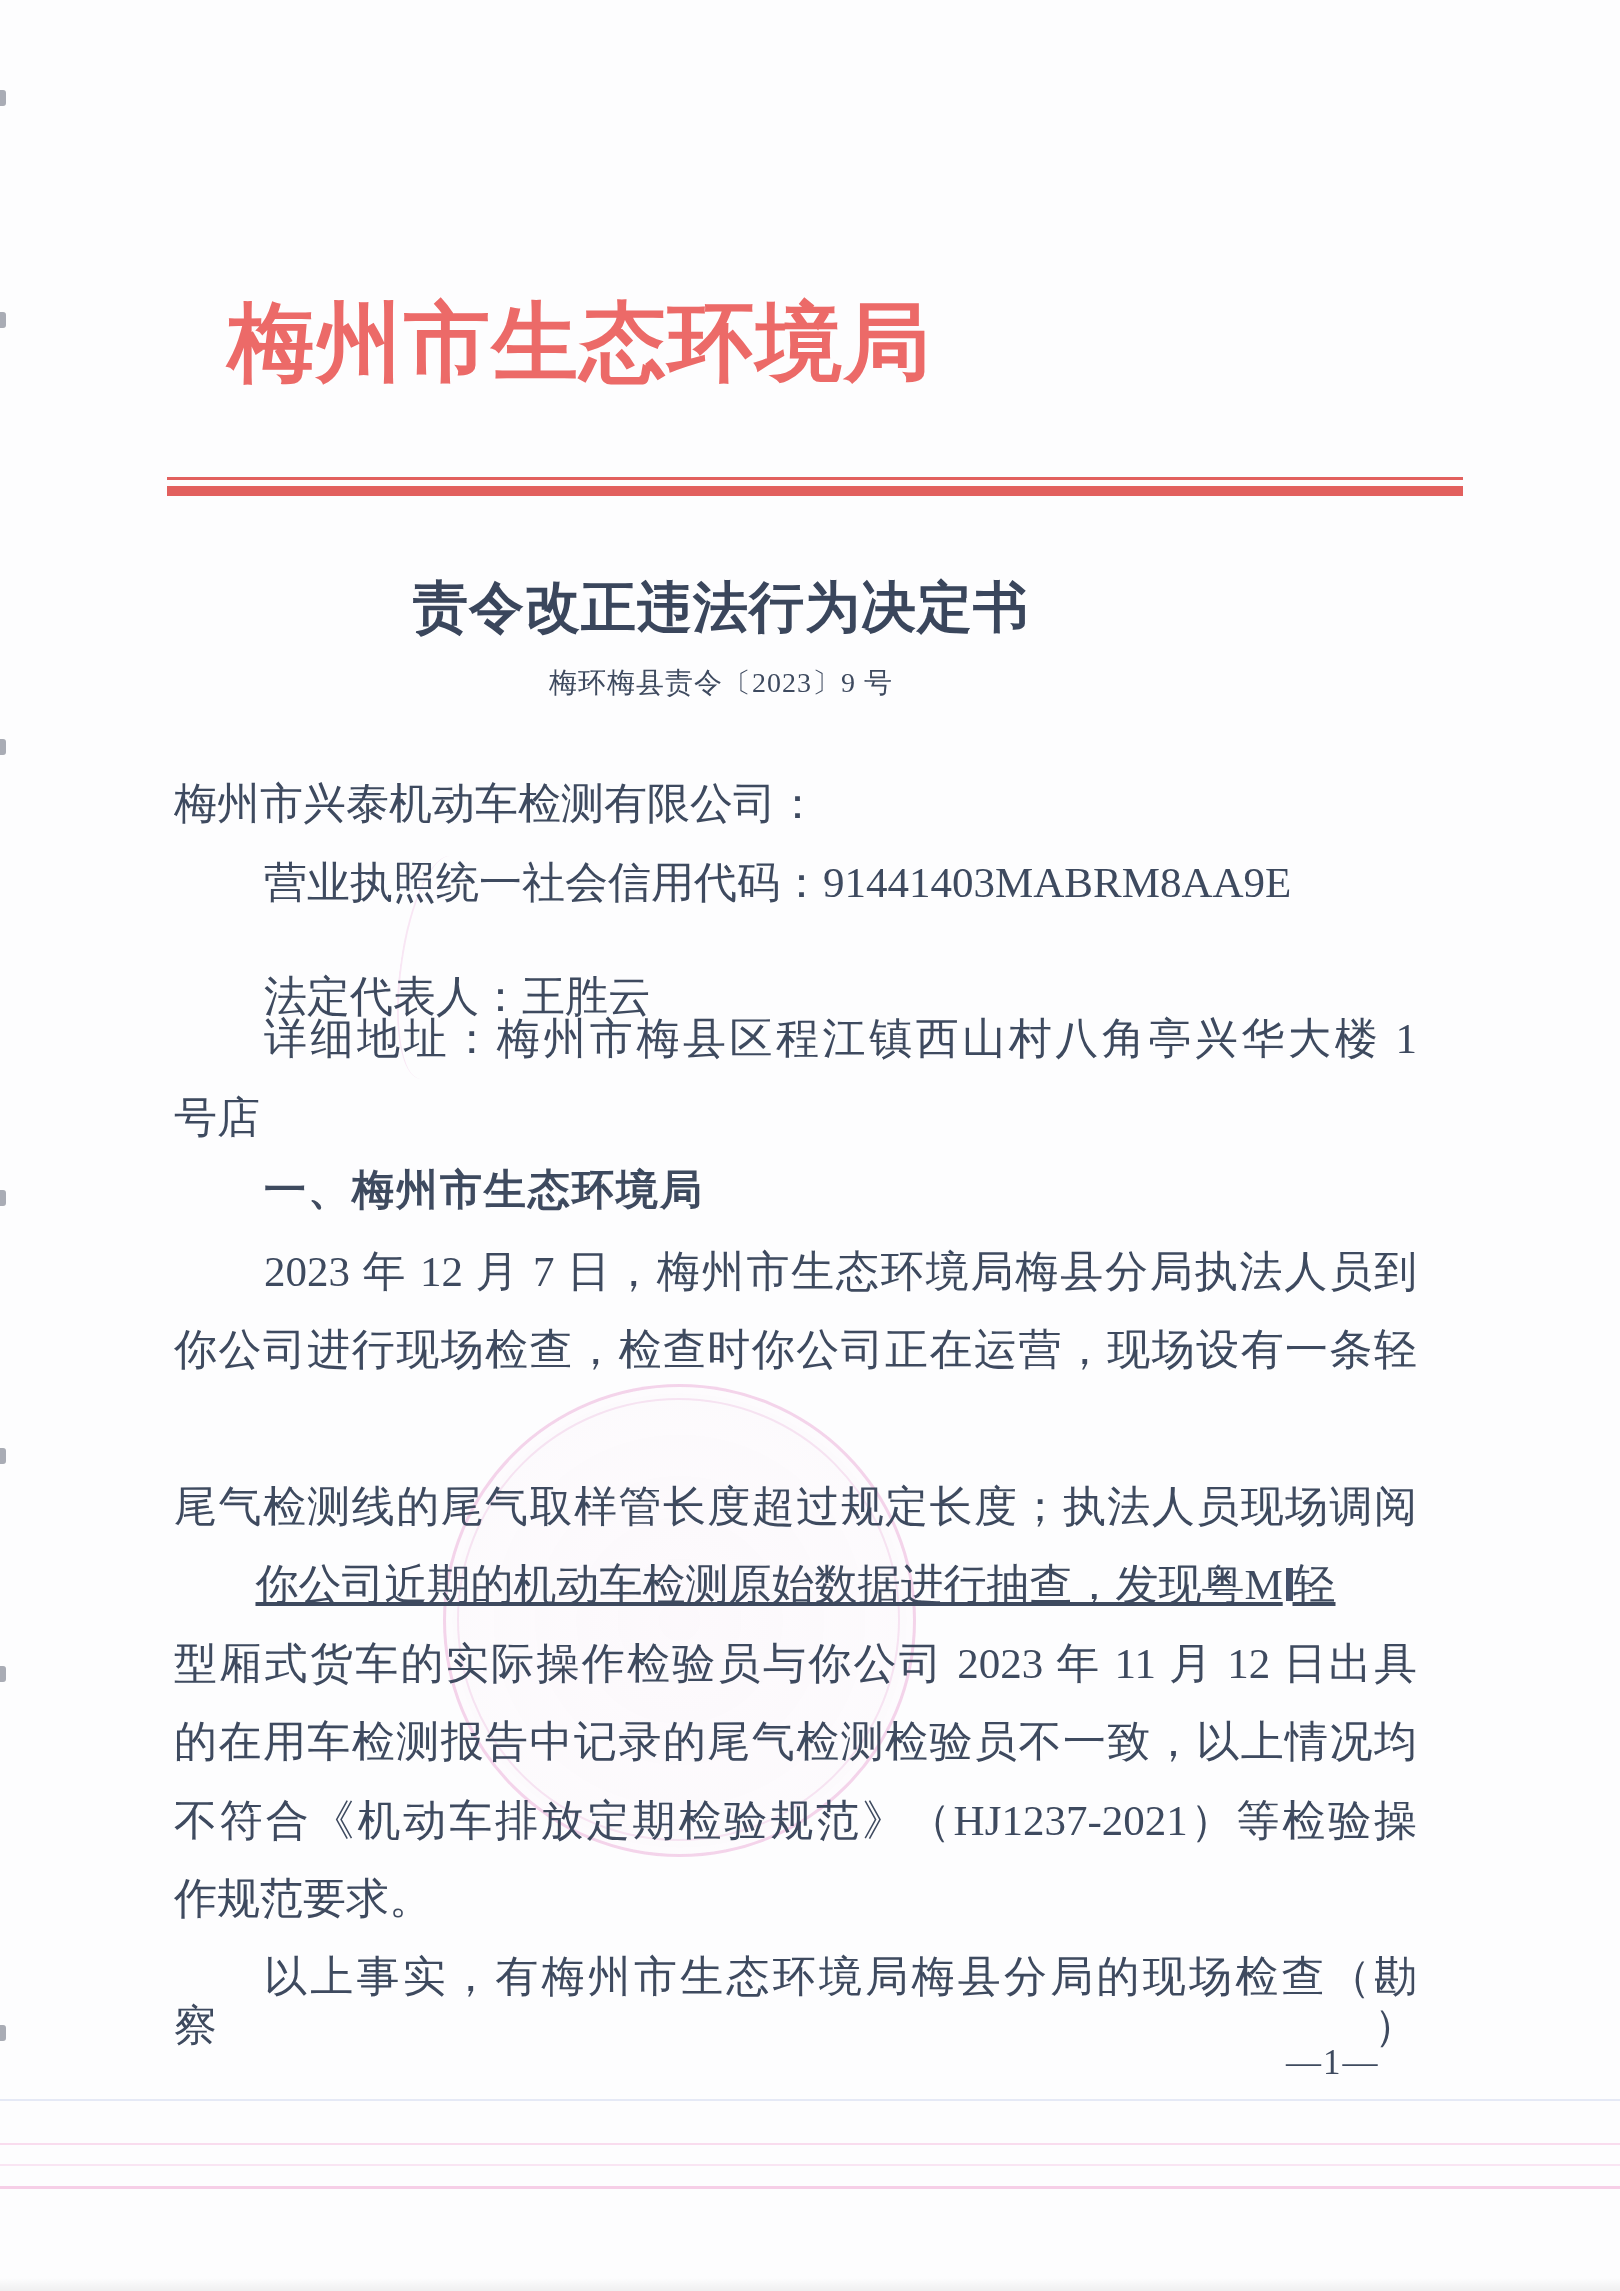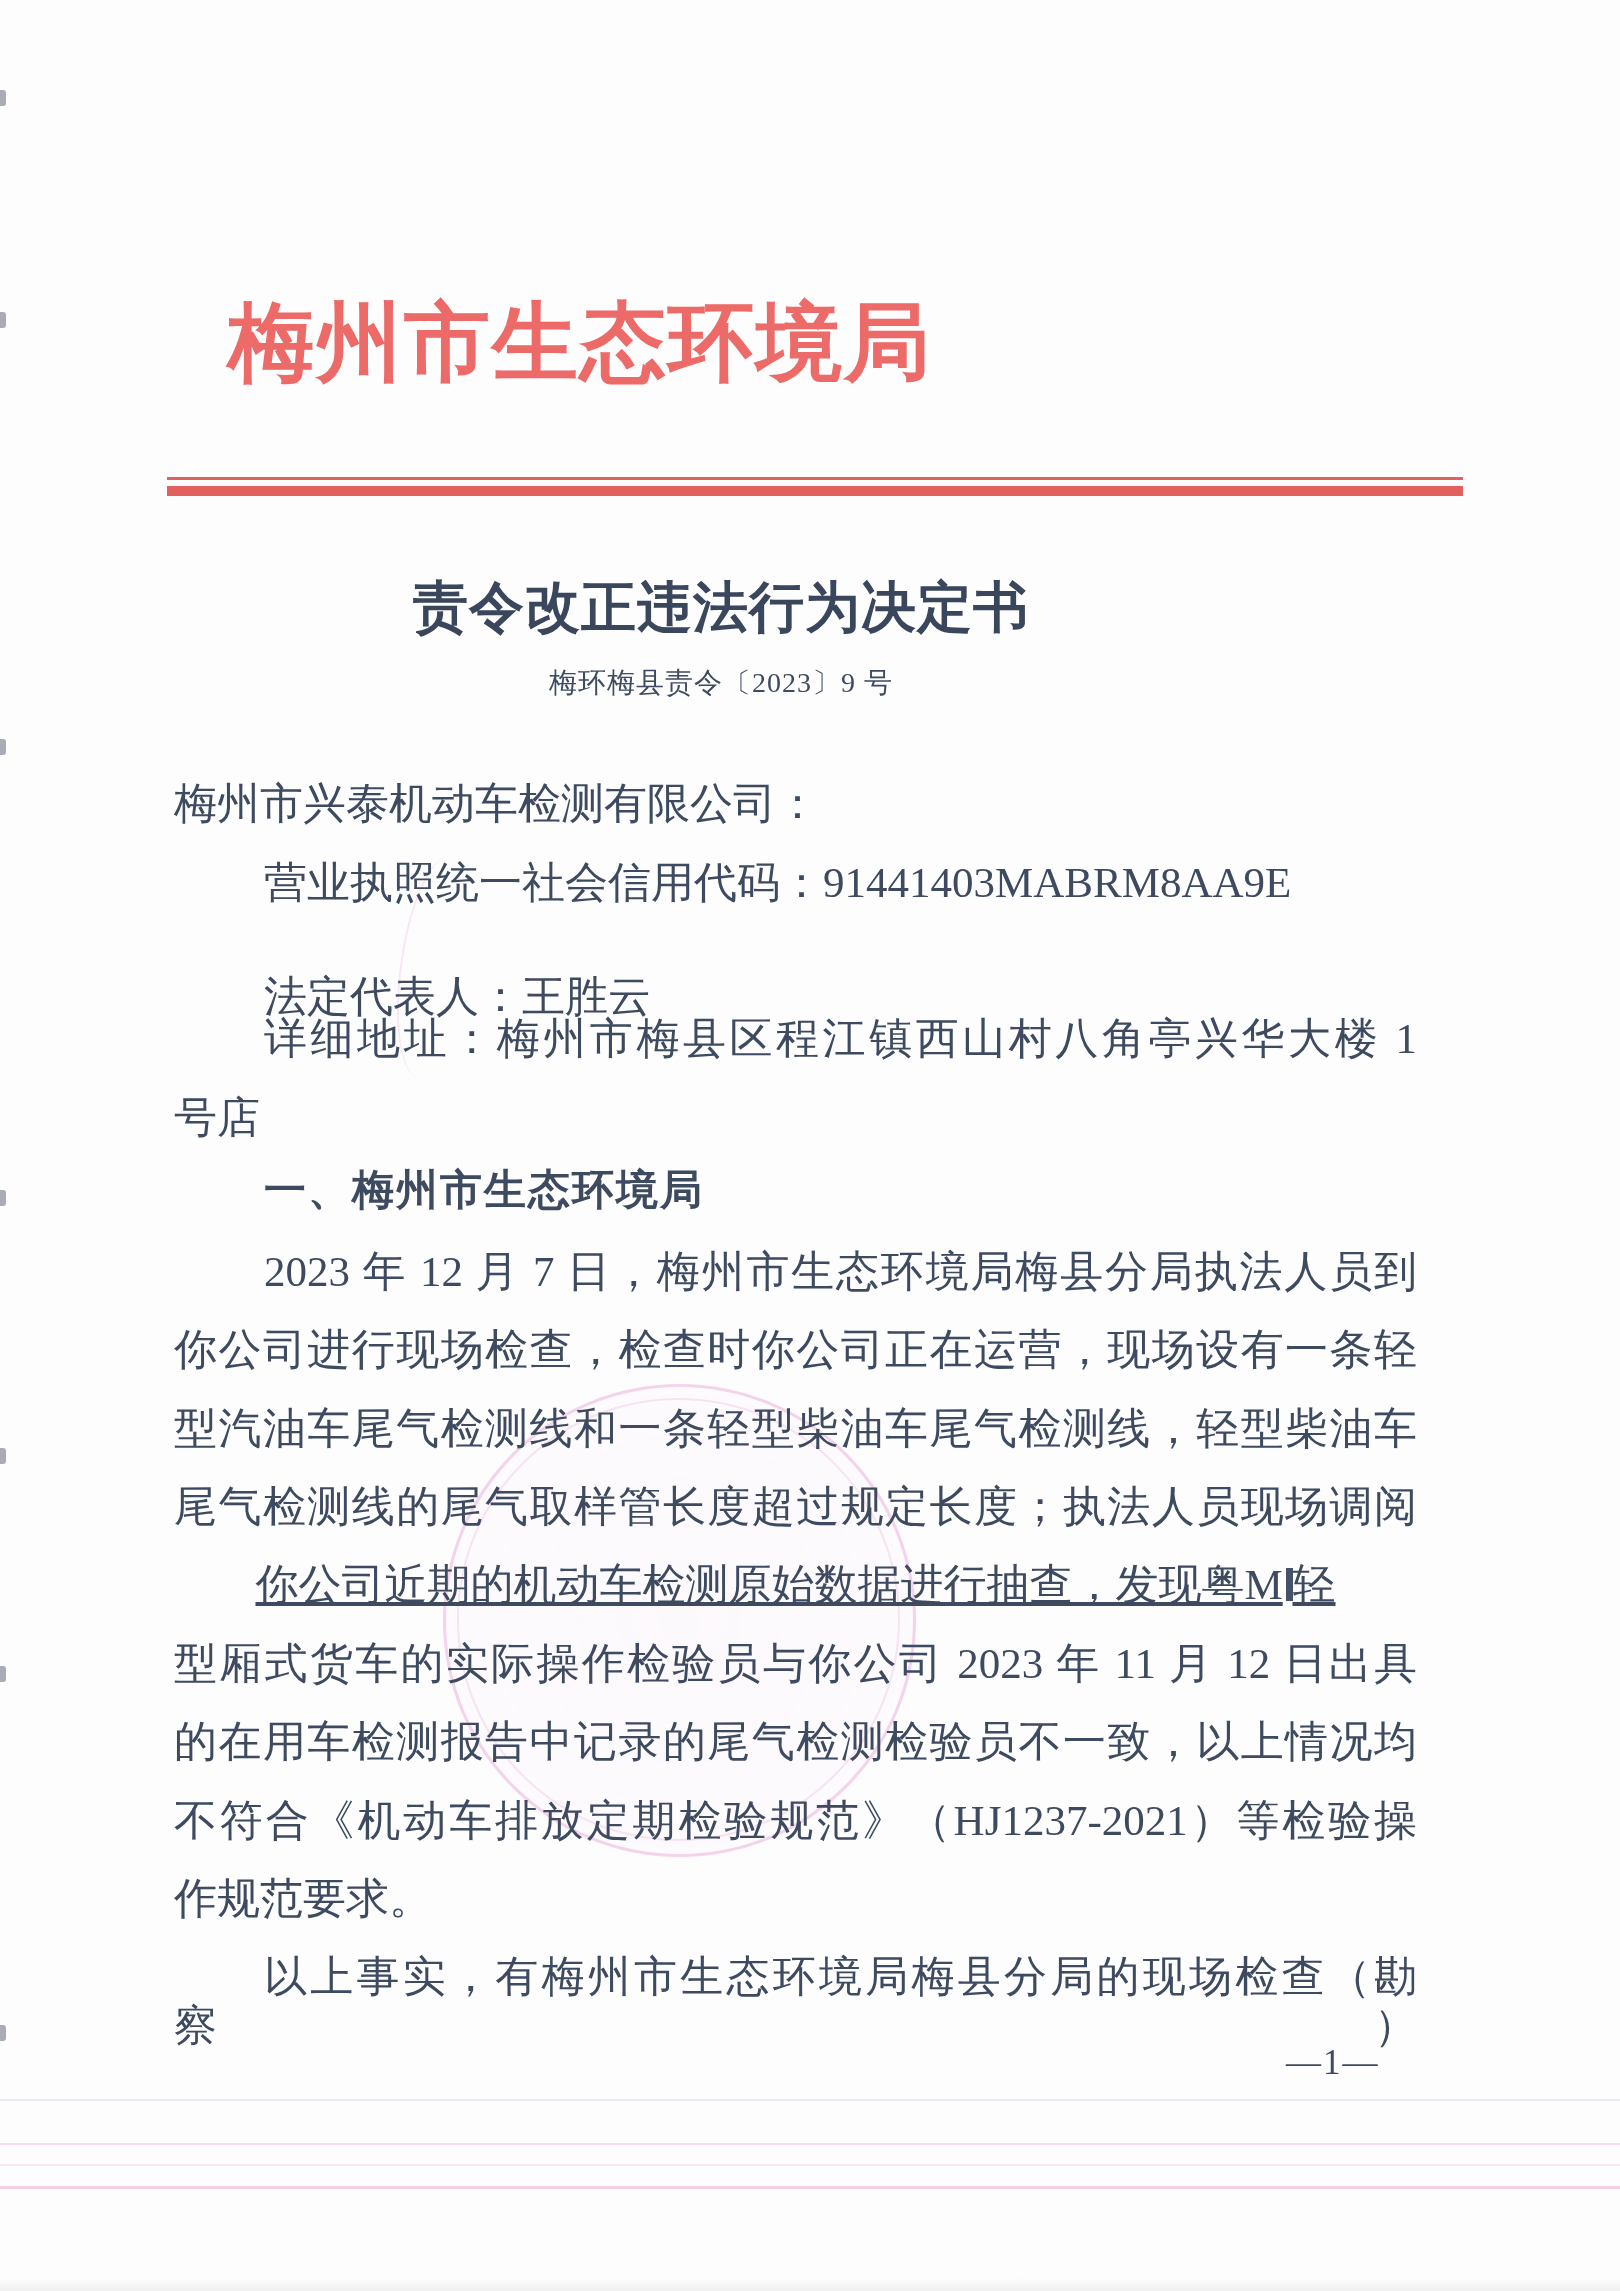--- a/index.html
+++ b/index.html
@@ -99,21 +99,20 @@
   <div class="bodyline" style="top:779px;">梅州市兴泰机动车检测有限公司：</div>
   <div class="bodyline ind" style="top:858px;">营业执照统一社会信用代码：91441403MABRM8AA9E</div>
   <div class="bodyline ind" style="top:972px;">法定代表人：王胜云</div>
   <div class="bodyline ind jfull" style="top:1014px;">详细地址：梅州市梅县区程江镇西山村八角亭兴华大楼 1</div>
   <div class="bodyline" style="top:1093px;">号店</div>
 
   <div class="bodyline ind heading" style="top:1166px;">一、梅州市生态环境局</div>
 
   <div class="bodyline ind jfull" style="top:1247px;">2023 年 12 月 7 日，梅州市生态环境局梅县分局执法人员到</div>
   <div class="bodyline jfull" style="top:1325px;">你公司进行现场检查，检查时你公司正在运营，现场设有一条轻</div>
-  <div class="bodyline jfull" style="top:1404px;">型汽油车尾气检测线和一条轻型柴油车尾气检测线，轻型柴油车</div>
   <div class="bodyline jfull" style="top:1482px;">尾气检测线的尾气取样管长度超过规定长度；执法人员现场调阅</div>
 
   <div class="bodyline l11" style="top:1560px;">
     <span><span>你公司近期的机动车检测原始数据进行抽查，发现粤M</span><span class="sliver"></span></span>
     <span>轻</span>
   </div>
 
   <div class="bodyline jfull" style="top:1639px;">型厢式货车的实际操作检验员与你公司 2023 年 11 月 12 日出具</div>
   <div class="bodyline jfull" style="top:1717px;">的在用车检测报告中记录的尾气检测检验员不一致，以上情况均</div>
   <div class="bodyline jfull" style="top:1796px;">不符合《机动车排放定期检验规范》（HJ1237-2021）等检验操</div>

